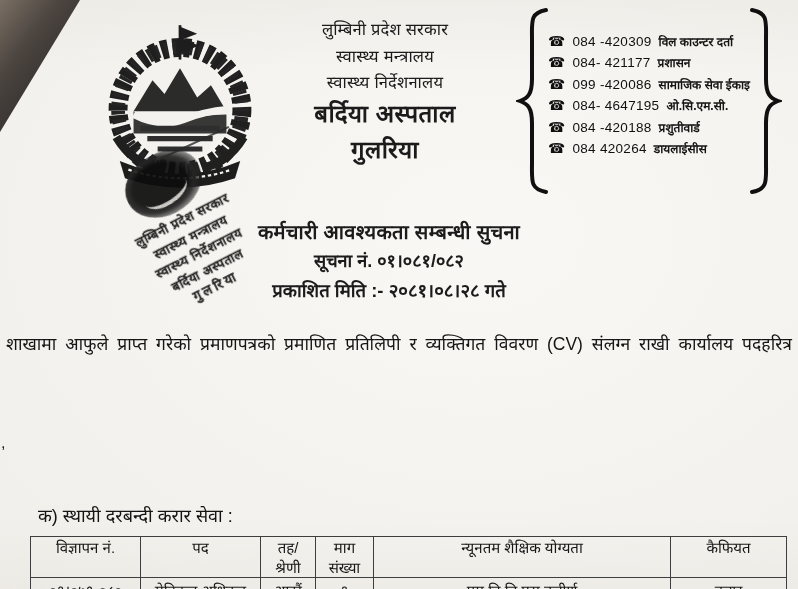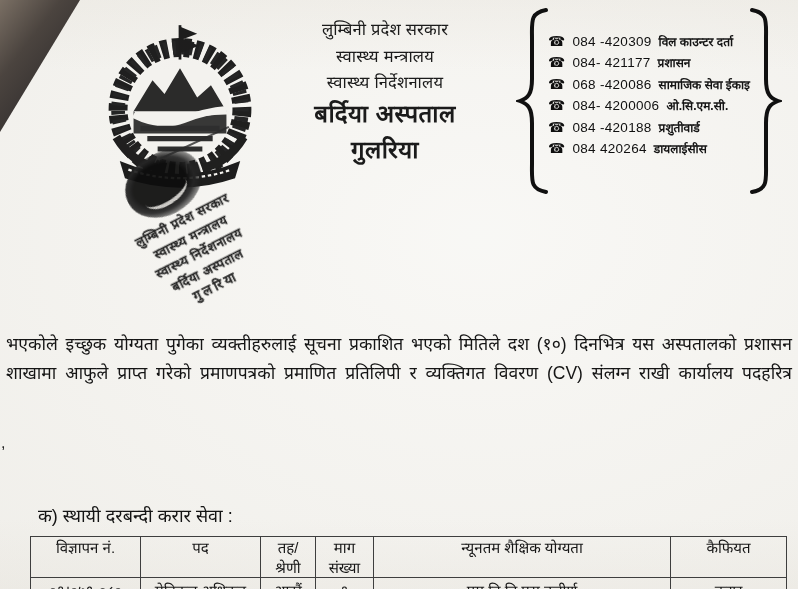--- a/index.html
+++ b/index.html
@@ -107,26 +107,26 @@
         <span class="phone-num">084 -420309</span>
         <span class="phone-label">विल काउन्टर दर्ता</span>
       </div>
       <div class="phone-row">
         <span class="phone-icon">☎</span>
         <span class="phone-num">084- 421177</span>
         <span class="phone-label">प्रशासन</span>
       </div>
       <div class="phone-row">
         <span class="phone-icon">☎</span>
-        <span class="phone-num">068 -420086</span>
+        <span class="phone-num">099 -420086</span>
         <span class="phone-label">सामाजिक सेवा ईकाइ</span>
       </div>
       <div class="phone-row">
         <span class="phone-icon">☎</span>
-        <span class="phone-num">084- 4200006</span>
+        <span class="phone-num">084- 4647195</span>
         <span class="phone-label">ओ.सि.एम.सी.</span>
       </div>
       <div class="phone-row">
         <span class="phone-icon">☎</span>
         <span class="phone-num">084 -420188</span>
         <span class="phone-label">प्रशुतीवार्ड</span>
       </div>
       <div class="phone-row">
         <span class="phone-icon">☎</span>
         <span class="phone-num">084 420264</span>
@@ -139,23 +139,27 @@
     <div id="stamp-lines">
         <div class="stamp-line">लुम्बिनी प्रदेश सरकार</div>
         <div class="stamp-line">स्वास्थ्य मन्त्रालय</div>
         <div class="stamp-line">स्वास्थ्य निर्देशनालय</div>
         <div class="stamp-line">बर्दिया अस्पताल</div>
         <div class="stamp-line">गुलरिया</div>
       </div>
   </div>
   <div class="pen-mark"></div>
 
+  <div class="title-block">
+    <div class="t1">कर्मचारी आवश्यकता सम्बन्धी सुचना</div>
+    <div class="t2">सूचना नं. ०१।०८१/०८२</div>
+    <div class="t3">प्रकाशित मिति :- २०८१।०८।२८ गते</div>
+  </div>
 
   <div class="body-text" id="body-text">
-      <div class="body-line"><span>भएकोले इच्छुक योग्यता पुगेका व्यक्तीहरुलाई सूचना प्रकाशित भएको मितिले दश (१०) दिनभित्र यस अस्पतालको प्रशासन</span></div>
       <div class="body-line"><span>शाखामा आफुले प्राप्त गरेको प्रमाणपत्रको प्रमाणित प्रतिलिपी र व्यक्तिगत विवरण (CV) संलग्न राखी कार्यालय पदहरित्र</span></div>
     </div>
   <span class="margin-mark">,</span>
 
   <div class="section-heading">क) स्थायी दरबन्दी करार सेवा :</div>
 
   <table class="vtable">
     <colgroup>
       <col class="c0">
         <col class="c1">

